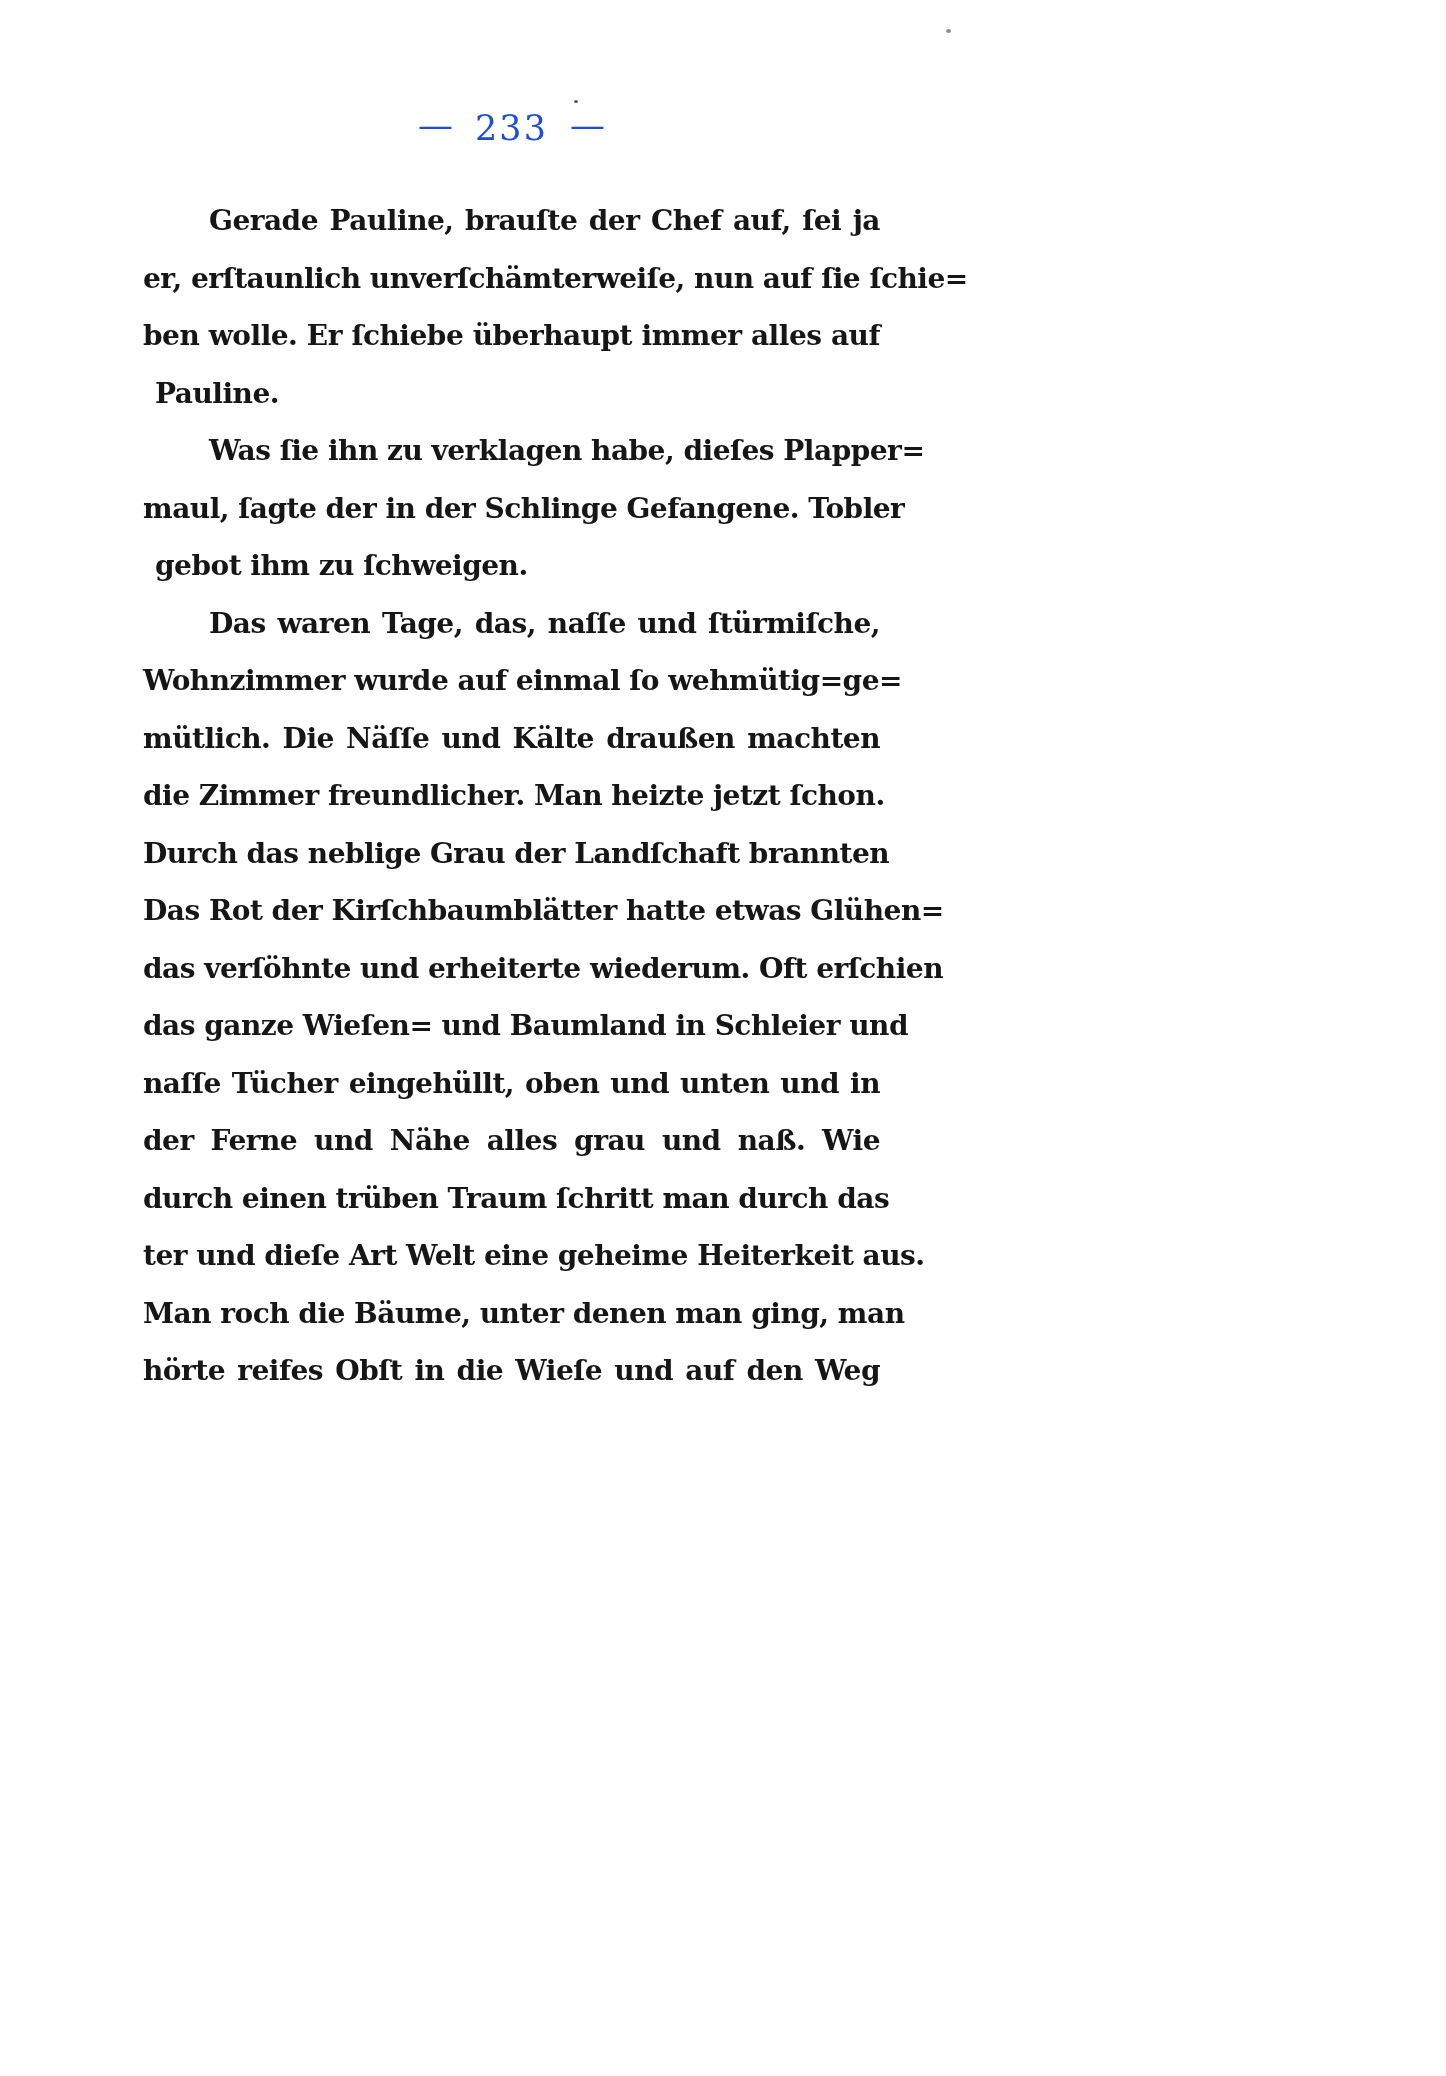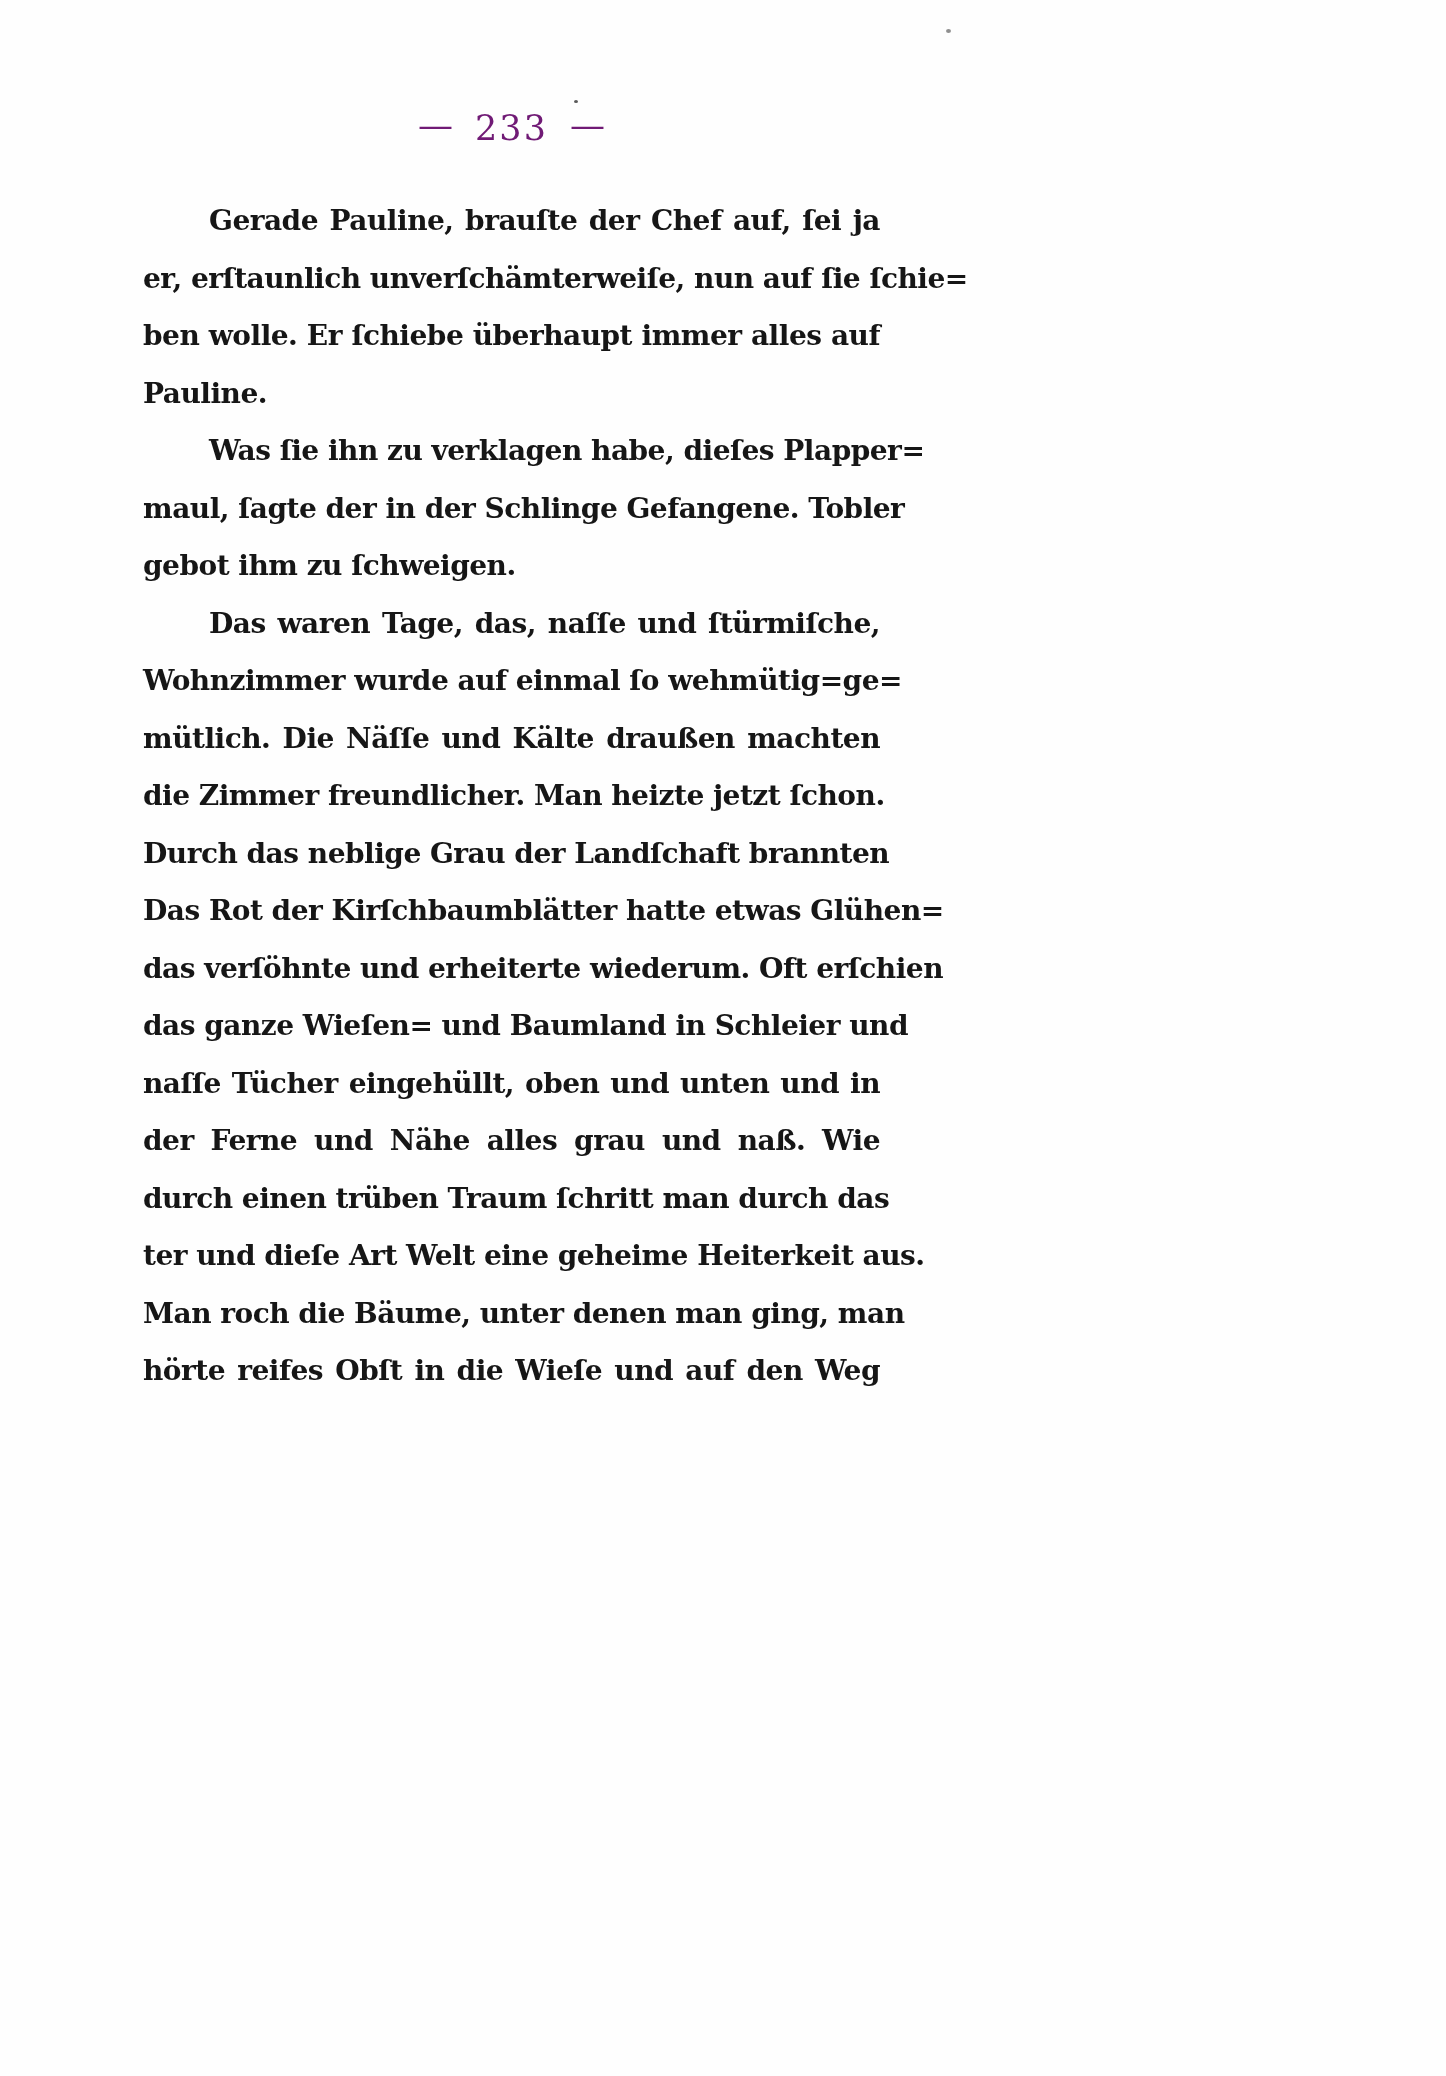--- a/index.html
+++ b/index.html
@@ -17,21 +17,21 @@
     color: #161616;
   }
   .page-header {
     position: absolute;
     top: 108px;
     left: 143px;
     width: 737px;
     text-align: center;
     font-size: 35px;
     font-weight: 400;
-    color: #701a75;
+    color: #1d4ed8;
     white-space: nowrap;
   }
   .page-header .dash {
     display: inline-block;
     margin: 0 22px;
     transform: translateY(-3px);
   }
   .page-header .page-number {
     letter-spacing: 2px;
   }
@@ -53,20 +53,21 @@
     letter-spacing: -0.5px;
     text-align: justify;
     text-align-last: justify;
     white-space: nowrap;
   }
   .para .line:first-child {
     text-indent: 66px;
   }
   .para-end .line:last-child {
     text-align-last: left;
+    margin-left: 12px;
   }
   .speck {
     position: absolute;
     background: #8f8f8f;
     border-radius: 50%;
   }
   #speck-1 { left: 946px; top: 29px; width: 5px; height: 4px; }
   #speck-2 { left: 574px; top: 100px; width: 4px; height: 3px; background: #5a5a5a; }
 </style>
 </head>

